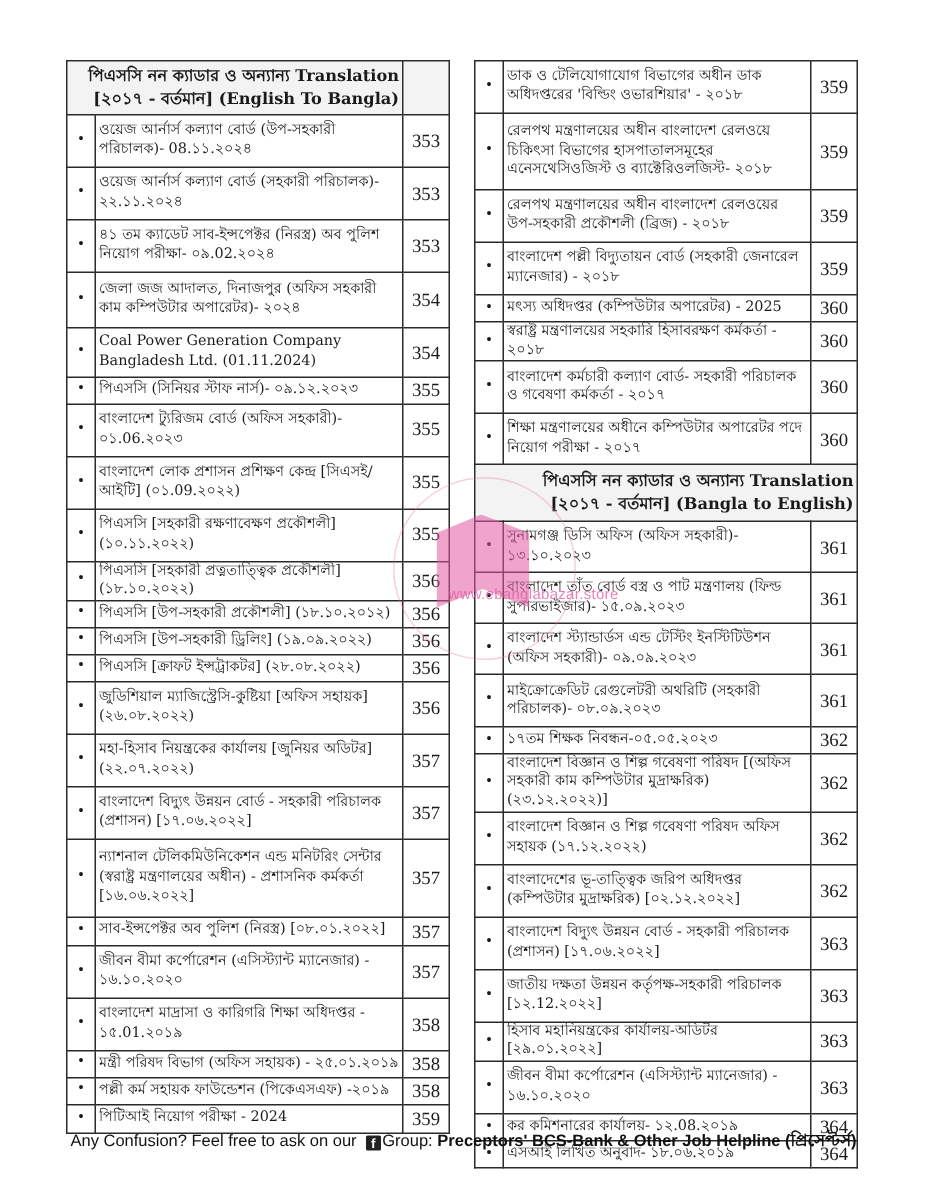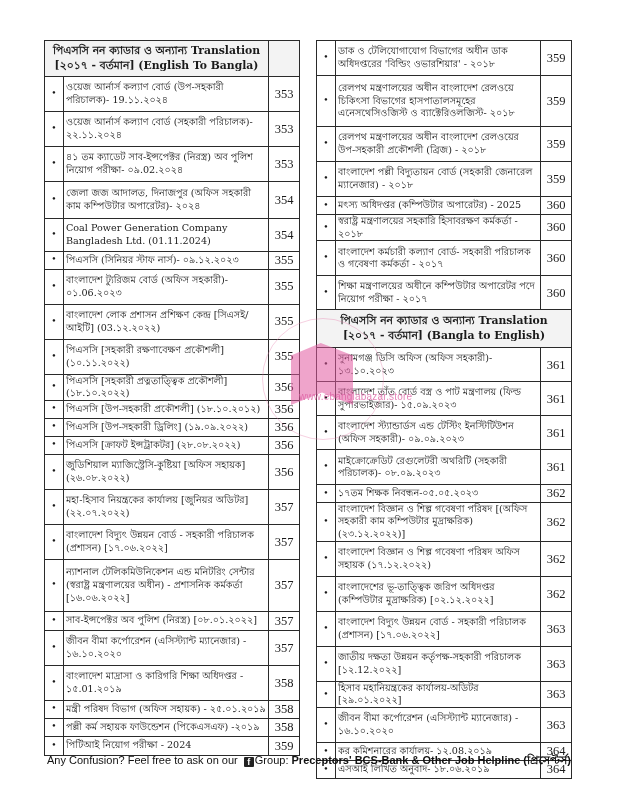--- a/index.html
+++ b/index.html
@@ -8,21 +8,21 @@
     font-family: "DejaVu Serif", "Liberation Serif", serif; color: #1a1a1a;
   }
   table.toc {
     position: absolute; border-collapse: collapse; table-layout: fixed;
     font-size: 9.6px; line-height: 1.32;
   }
   table.toc td { border: 1px solid #2a2a2a; padding: 0 2px; vertical-align: middle; overflow: hidden; }
   td.bullet { text-align: center; font-size: 9px; padding: 0; }
   td.title { text-align: left; padding-left: 2px; white-space: normal; }
   td.page { text-align: center; font-family: "Liberation Serif", serif; font-size: 12.5px; padding: 0; }
-  td.section { text-align: center; font-weight: bold; background: #f3f3f3; font-size: 10.8px; line-height: 1.35; padding: 2px 4px; }
+  td.section { text-align: right; font-weight: bold; background: #f3f3f3; font-size: 10.8px; line-height: 1.35; padding: 2px 4px; }
   td.section .sub { display: block; }
   #left-table { left: 44px; top: 40px; width: 256px; }
   #right-table { left: 316px; top: 40px; width: 256px; }
   col.c-bullet { width: 19px; }
   col.c-page { width: 31px; }
 
   .watermark {
     position: absolute; left: 262px; top: 318px; width: 120px; height: 120px;
     border-radius: 50%; border: 1px solid rgba(230,120,170,0.35);
     pointer-events: none;
@@ -58,21 +58,21 @@
   <tbody id="left-body">
     <tr style="height:36px">
       <td class="section" colspan="2">
         <span class="sub">পিএসসি নন ক্যাডার ও অন্যান্য Translation</span>
         <span class="sub">[২০১৭ - বর্তমান] (English To Bangla)</span>
       </td>
       <td class="section"></td>
     </tr>
   <tr style="height: 35px;">
         <td class="bullet">•</td>
-        <td class="title">ওয়েজ আর্নার্স কল্যাণ বোর্ড (উপ-সহকারী পরিচালক)- 19.১১.২০২৪</td>
+        <td class="title">ওয়েজ আর্নার্স কল্যাণ বোর্ড (উপ-সহকারী পরিচালক)- 08.১১.২০২৪</td>
         <td class="page">353</td>
       </tr>
       <tr style="height: 35px;">
         <td class="bullet">•</td>
         <td class="title">ওয়েজ আর্নার্স কল্যাণ বোর্ড (সহকারী পরিচালক)- ২২.১১.২০২৪</td>
         <td class="page">353</td>
       </tr>
       <tr style="height: 35px;">
         <td class="bullet">•</td>
         <td class="title">৪১ তম ক্যাডেট সাব-ইন্সপেক্টর (নিরস্ত্র) অব পুলিশ নিয়োগ পরীক্ষা- ০৯.02.২০২৪</td>
@@ -93,21 +93,21 @@
         <td class="title">পিএসসি (সিনিয়র স্টাফ নার্স)- ০৯.১২.২০২৩</td>
         <td class="page">355</td>
       </tr>
       <tr style="height: 35px;">
         <td class="bullet">•</td>
         <td class="title">বাংলাদেশ ট্যুরিজম বোর্ড (অফিস সহকারী)- ০১.06.২০২৩</td>
         <td class="page">355</td>
       </tr>
       <tr style="height: 35px;">
         <td class="bullet">•</td>
-        <td class="title">বাংলাদেশ লোক প্রশাসন প্রশিক্ষণ কেন্দ্র [সিএসই/আইটি] (03.১২.২০২২)</td>
+        <td class="title">বাংলাদেশ লোক প্রশাসন প্রশিক্ষণ কেন্দ্র [সিএসই/আইটি] (০১.09.২০২২)</td>
         <td class="page">355</td>
       </tr>
       <tr style="height: 35px;">
         <td class="bullet">•</td>
         <td class="title">পিএসসি [সহকারী রক্ষণাবেক্ষণ প্রকৌশলী] (১০.১১.২০২২)</td>
         <td class="page">355</td>
       </tr>
       <tr style="height: 19px;">
         <td class="bullet">•</td>
         <td class="title">পিএসসি [সহকারী প্রত্নতাত্ত্বিক প্রকৌশলী] (১৮.১০.২০২২)</td>

